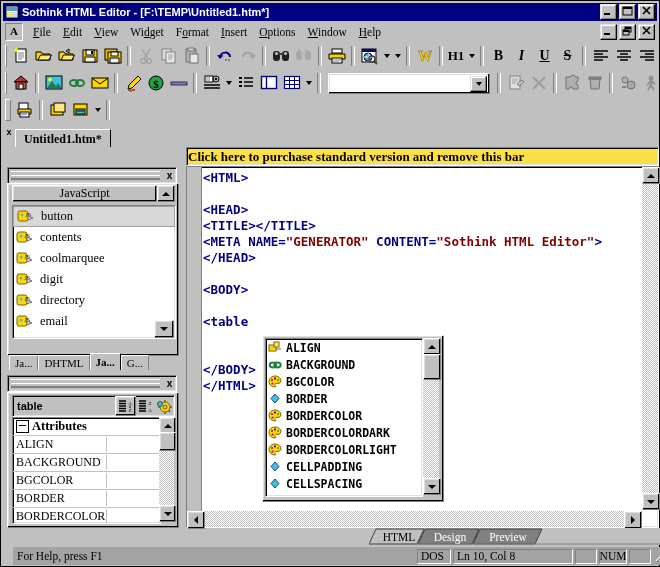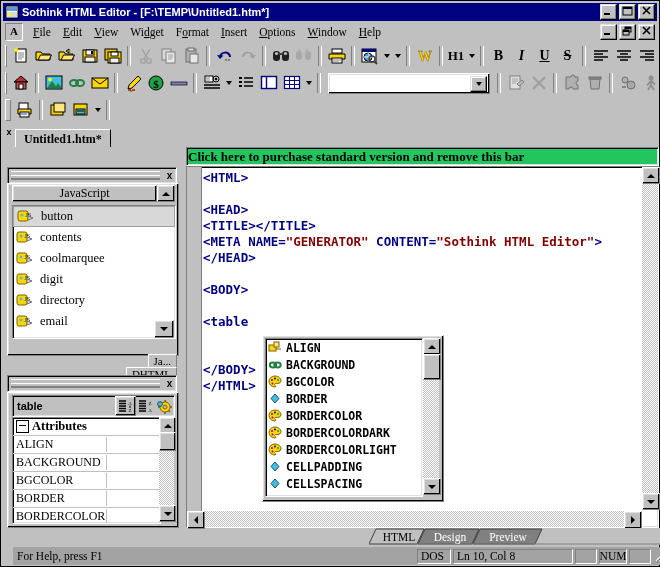--- a/index.html
+++ b/index.html
@@ -145,21 +145,21 @@
     display:flex;align-items:center;justify-content:center;}
   .sbthumb{position:absolute;background:#c0c0c0;}
   .ar{width:0;height:0;}
   .ar.up{border-left:4px solid transparent;border-right:4px solid transparent;border-bottom:4px solid #000;}
   .ar.dn{border-left:4px solid transparent;border-right:4px solid transparent;border-top:4px solid #000;}
   .ar.lf{border-top:4px solid transparent;border-bottom:4px solid transparent;border-right:4px solid #000;}
   .ar.rt{border-top:4px solid transparent;border-bottom:4px solid transparent;border-left:4px solid #000;}
 
   
   .editor{position:absolute;left:183px;top:0;width:471px;height:398px;}
-  .adbar{position:absolute;left:0;top:0;width:471px;height:17px;background:#22c55e;
+  .adbar{position:absolute;left:0;top:0;width:471px;height:17px;background:#fde047;
      display:flex;align-items:center;overflow:hidden;}
   .adbar span{font-family:"Liberation Serif",serif;font-weight:bold;font-size:13px;color:#000;
      white-space:nowrap;padding-left:1px;}
   .codewrap{position:absolute;left:0;top:19px;width:471px;height:360px;background:#fff;}
   .gutter{position:absolute;left:0;top:0;width:14px;bottom:0;background:#c0c0c0;
      border-right:1px solid #808080;}
   .code{position:absolute;left:16px;top:3px;right:17px;bottom:0;overflow:hidden;
      font-family:"DejaVu Sans Mono","Liberation Mono",monospace;
      font-size:12.5px;line-height:16px;white-space:pre;font-weight:bold;}
   .tag{color:#000080;}
@@ -708,21 +708,21 @@
             </svg>
           </span>
           <span>email</span>
         </div>
       </div>
       <div class="upbtn out2" style="position:absolute;left:146px;top:136px;width:18px;height:16px;">
           <div class="ar dn"></div>
         </div>
     </div>
 
-    <div class="ptabs" style="left:6px;top:207px;width:168px;flex-direction:column;">
+    <div class="ptabs" style="left:6px;top:207px;width:168px;">
       <div class="ptab">
           <span>Ja...</span>
         </div>
       <div class="ptab">
           <span>DHTML</span>
         </div>
       <div class="ptab active">
           <span>Ja...</span>
         </div>
       <div class="ptab">

